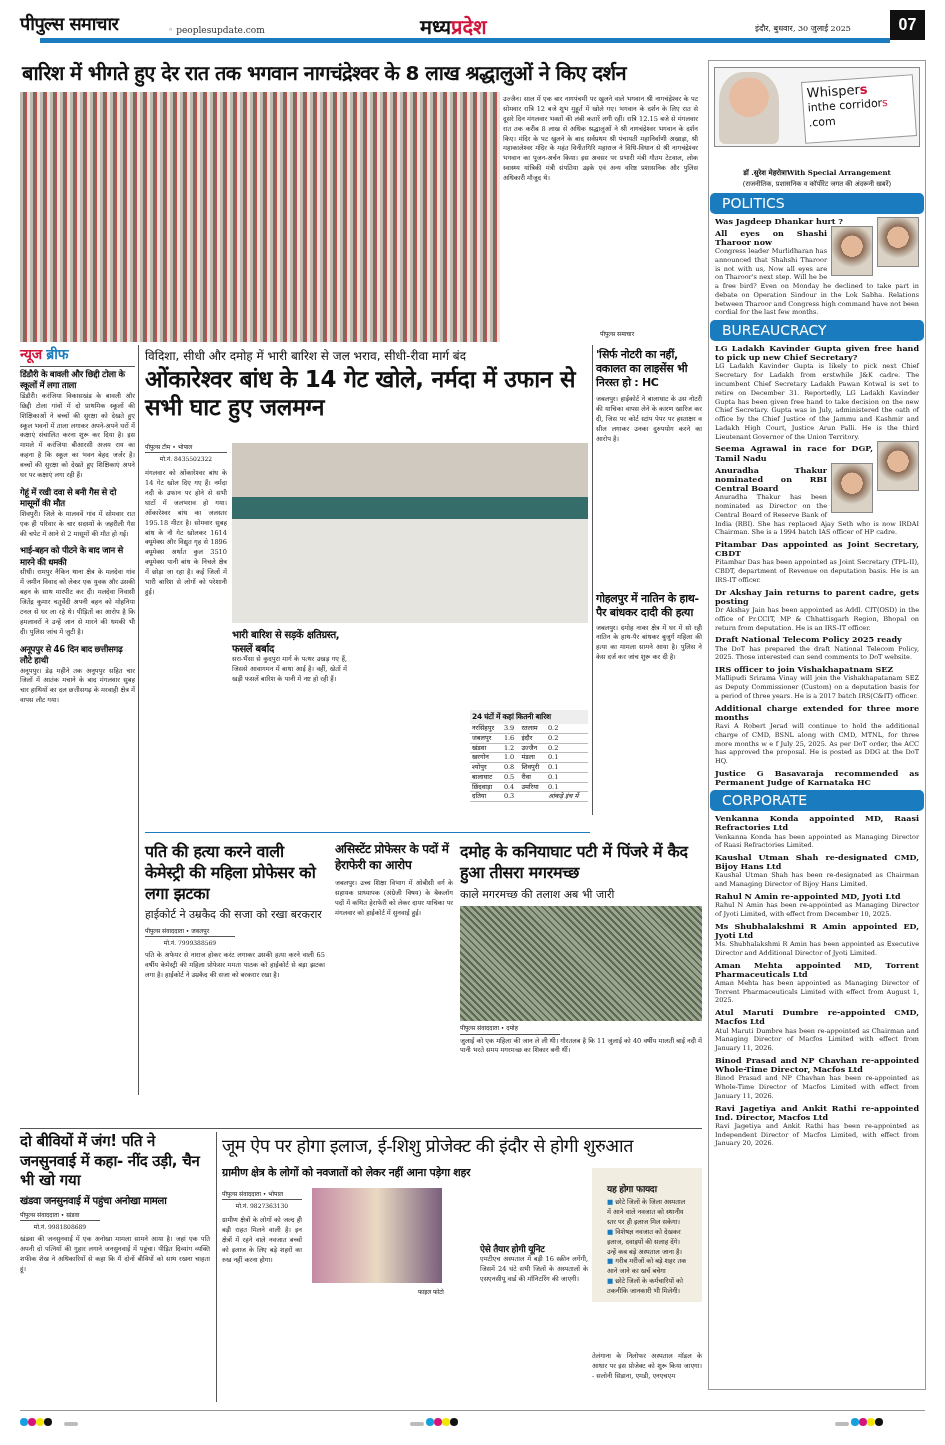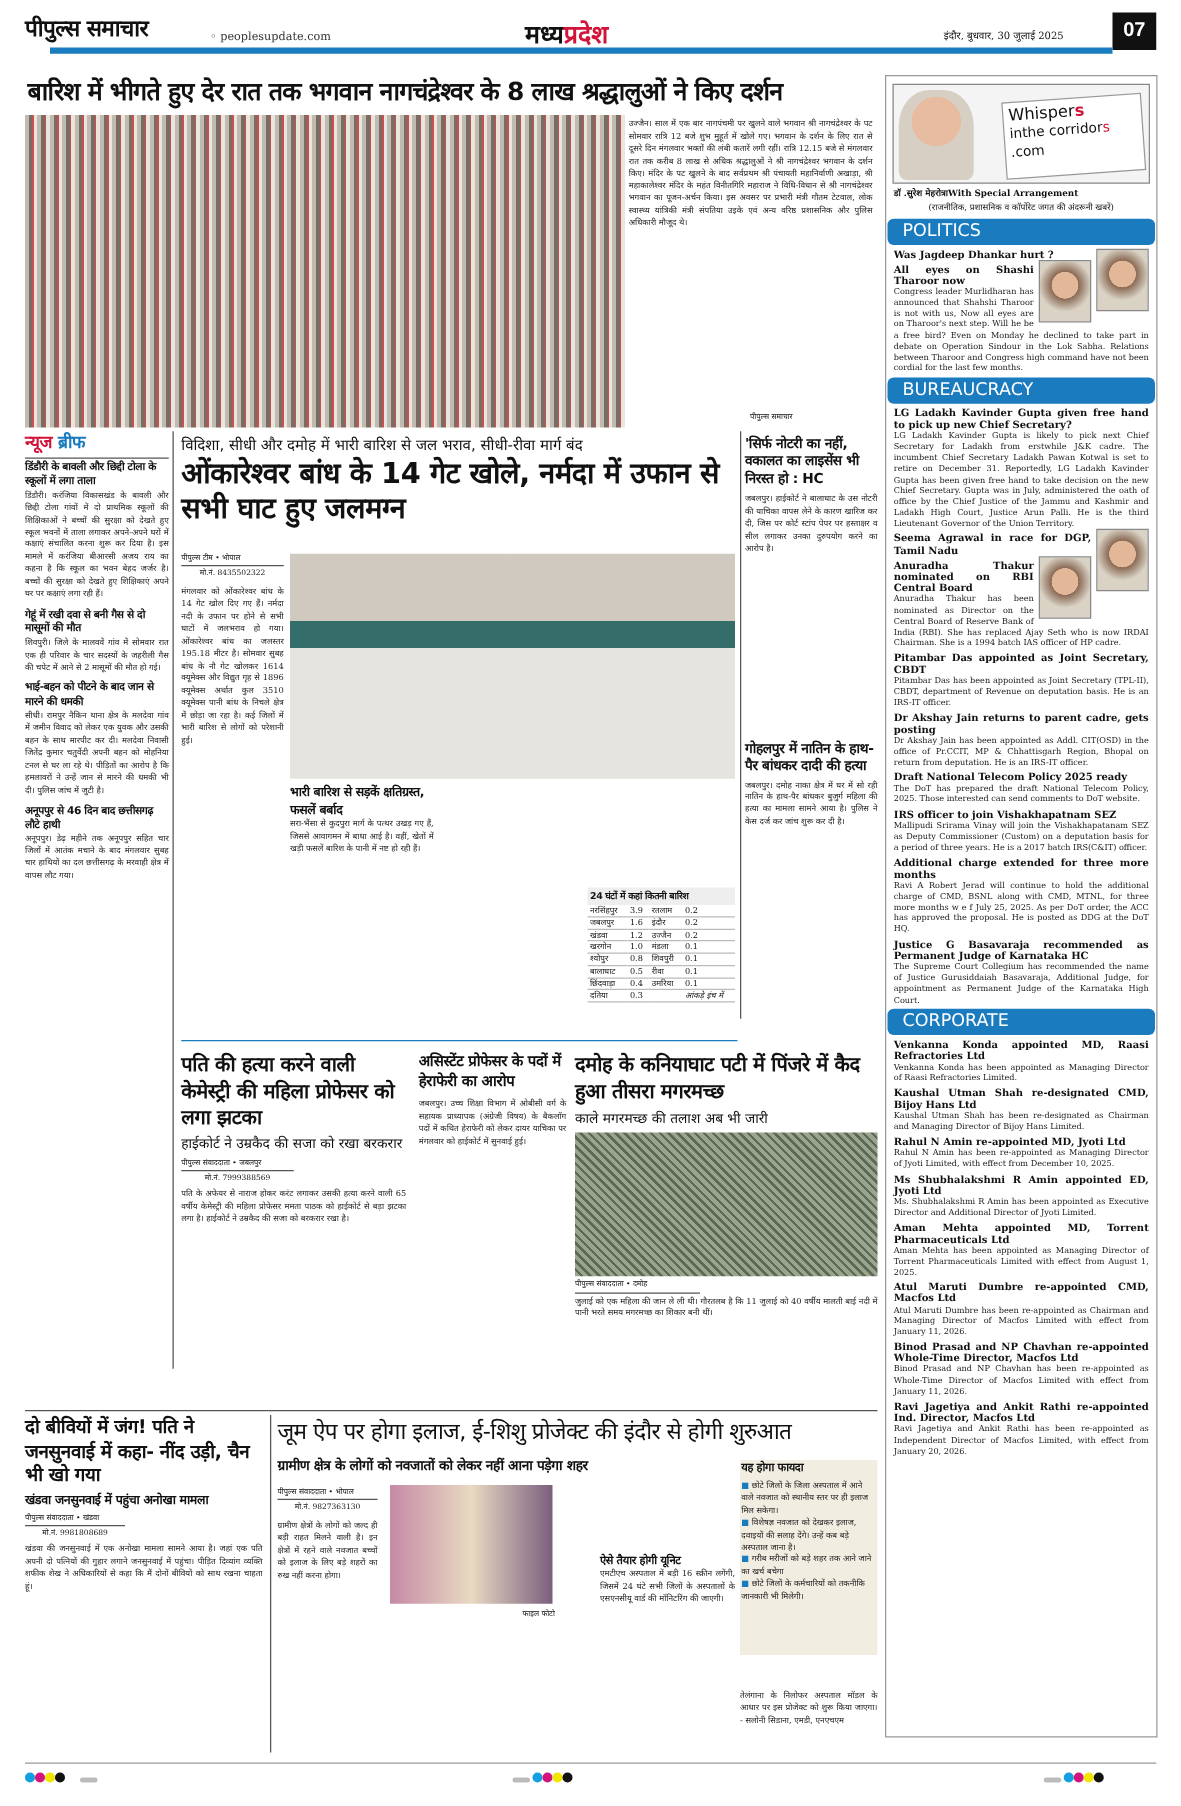--- a/index.html
+++ b/index.html
@@ -23,21 +23,21 @@
 .vline{width:1px;background:#555}
 .hline{height:1px;background:#555}
 .rightcol{left:708px;top:60px;width:218px;height:1330px;border:1px solid #999;padding:0 6px}
 .secbar{background:#1a7bbf;color:#fff;font-family:"DejaVu Sans",sans-serif;font-weight:normal;font-size:14px;border-radius:5px;padding:1px 12px;margin:3px -5px 3px}
 .r-h{font-weight:bold;font-size:8px;line-height:1.15;margin-top:3px;text-align:justify}
 .r-t{font-size:6.5px;line-height:1.35;text-align:justify;color:#222}
 .thumb{float:right;width:42px;height:50px;margin-left:4px;border:1px solid #888;background:radial-gradient(circle at 50% 40%,#e3b898 0 30%,#8a6a55 31%,#d9d2c5 60%)}
 .raintbl{left:470px;top:710px;width:118px;font-size:6.5px}
 .raintbl table{border-collapse:collapse;width:100%}
 .raintbl td{padding:0 2px;border-bottom:1px solid #bbb}
-.box-benefit{left:592px;top:1168px;width:110px;height:156px;background:#f2ede1;padding:1px}
+.box-benefit{left:592px;top:1168px;width:110px;height:134px;background:#f2ede1;padding:15px}
 .dot{display:inline-block;width:8px;height:8px;border-radius:50%}
 </style>
 </head>
 <body>
 
 <div class="abs masthead">
   <div class="abs mast-logo">पीपुल्स समाचार</div>
   <div class="abs mast-url">◦ <span>peoplesupdate.com</span></div>
   <div class="abs mast-section"><span>मध्य</span><span class="red">प्रदेश</span></div>
   <div class="abs mast-date">इंदौर, बुधवार, 30 जुलाई 2025</div>
@@ -198,21 +198,21 @@
 
 <div class="abs rightcol">
   <div style="height:80px;margin:6px -1px 0;border:1px solid #888;position:relative;background:#f4f4f4">
     <div style="position:absolute;left:4px;top:4px;width:60px;height:72px;border-radius:40% 40% 10% 10%;background:radial-gradient(circle at 50% 35%,#e8bca0 0 35%,#d7cfc3 36%)"></div>
     <div style="position:absolute;left:88px;top:10px;width:112px;height:62px;background:#fff;border:1px solid #999;transform:rotate(-4deg);padding:4px;font-family:'DejaVu Sans',sans-serif;font-size:13px;line-height:1.1">
       <span>Whisper</span><span style="color:#d2143a;font-weight:bold">s</span><br>
       <span style="font-size:11px">inthe corridor</span><span style="color:#d2143a;font-size:11px">s</span><br>
       <span style="font-size:11px">.com</span>
     </div>
   </div>
-  <div style="display:flex;justify-content:flex-start;font-weight:bold;font-size:7px;margin-top:3px">
+  <div style="display:flex;justify-content:center;font-weight:bold;font-size:7px;margin-top:21px">
     <span>डॉ .सुरेश मेहरोत्रा</span>
     <span>With Special Arrangement</span>
   </div>
   <div style="font-size:6.8px;text-align:center;margin-top:3px">(राजनीतिक, प्रशासनिक व कॉर्पोरेट जगत की अंदरूनी खबरें)</div>
 
   <div class="secbar">POLITICS</div>
   <div class="thumb"></div>
   <div class="r-h">Was Jagdeep Dhankar hurt ?</div>
   <div class="thumb"></div>
   <div class="r-h">All eyes on Shashi Tharoor now</div>
@@ -230,21 +230,20 @@
   <div class="r-t">Pitambar Das has been appointed as Joint Secretary (TPL-II), CBDT, department of Revenue on deputation basis. He is an IRS-IT officer.</div>
   <div class="r-h">Dr Akshay Jain returns to parent cadre, gets posting</div>
   <div class="r-t">Dr Akshay Jain has been appointed as Addl. CIT(OSD) in the office of Pr.CCIT, MP &amp; Chhattisgarh Region, Bhopal on return from deputation. He is an IRS-IT officer.</div>
   <div class="r-h">Draft National Telecom Policy 2025 ready</div>
   <div class="r-t">The DoT has prepared the draft National Telecom Policy, 2025. Those interested can send comments to DoT website.</div>
   <div class="r-h">IRS officer to join Vishakhapatnam SEZ</div>
   <div class="r-t">Mallipudi Srirama Vinay will join the Vishakhapatanam SEZ as Deputy Commissioner (Custom) on a deputation basis for a period of three years. He is a 2017 batch IRS(C&amp;IT) officer.</div>
   <div class="r-h">Additional charge extended for three more months</div>
   <div class="r-t">Ravi A Robert Jerad will continue to hold the additional charge of CMD, BSNL along with CMD, MTNL, for three more months w e f July 25, 2025. As per DoT order, the ACC has approved the proposal. He is posted as DDG at the DoT HQ.</div>
   <div class="r-h">Justice G Basavaraja recommended as Permanent Judge of Karnataka HC</div>
-  <div class="r-t">The Supreme Court Collegium has recommended the name of Justice Gurusiddaiah Basavaraja, Additional Judge, for appointment as Permanent Judge of the Karnataka High Court.</div>
 
   <div class="secbar">CORPORATE</div>
   <div class="r-h">Venkanna Konda appointed MD, Raasi Refractories Ltd</div>
   <div class="r-t">Venkanna Konda has been appointed as Managing Director of Raasi Refractories Limited.</div>
   <div class="r-h">Kaushal Utman Shah re-designated CMD, Bijoy Hans Ltd</div>
   <div class="r-t">Kaushal Utman Shah has been re-designated as Chairman and Managing Director of Bijoy Hans Limited.</div>
   <div class="r-h">Rahul N Amin re-appointed MD, Jyoti Ltd</div>
   <div class="r-t">Rahul N Amin has been re-appointed as Managing Director of Jyoti Limited, with effect from December 10, 2025.</div>
   <div class="r-h">Ms Shubhalakshmi R Amin appointed ED, Jyoti Ltd</div>
   <div class="r-t">Ms. Shubhalakshmi R Amin has been appointed as Executive Director and Additional Director of Jyoti Limited.</div>

